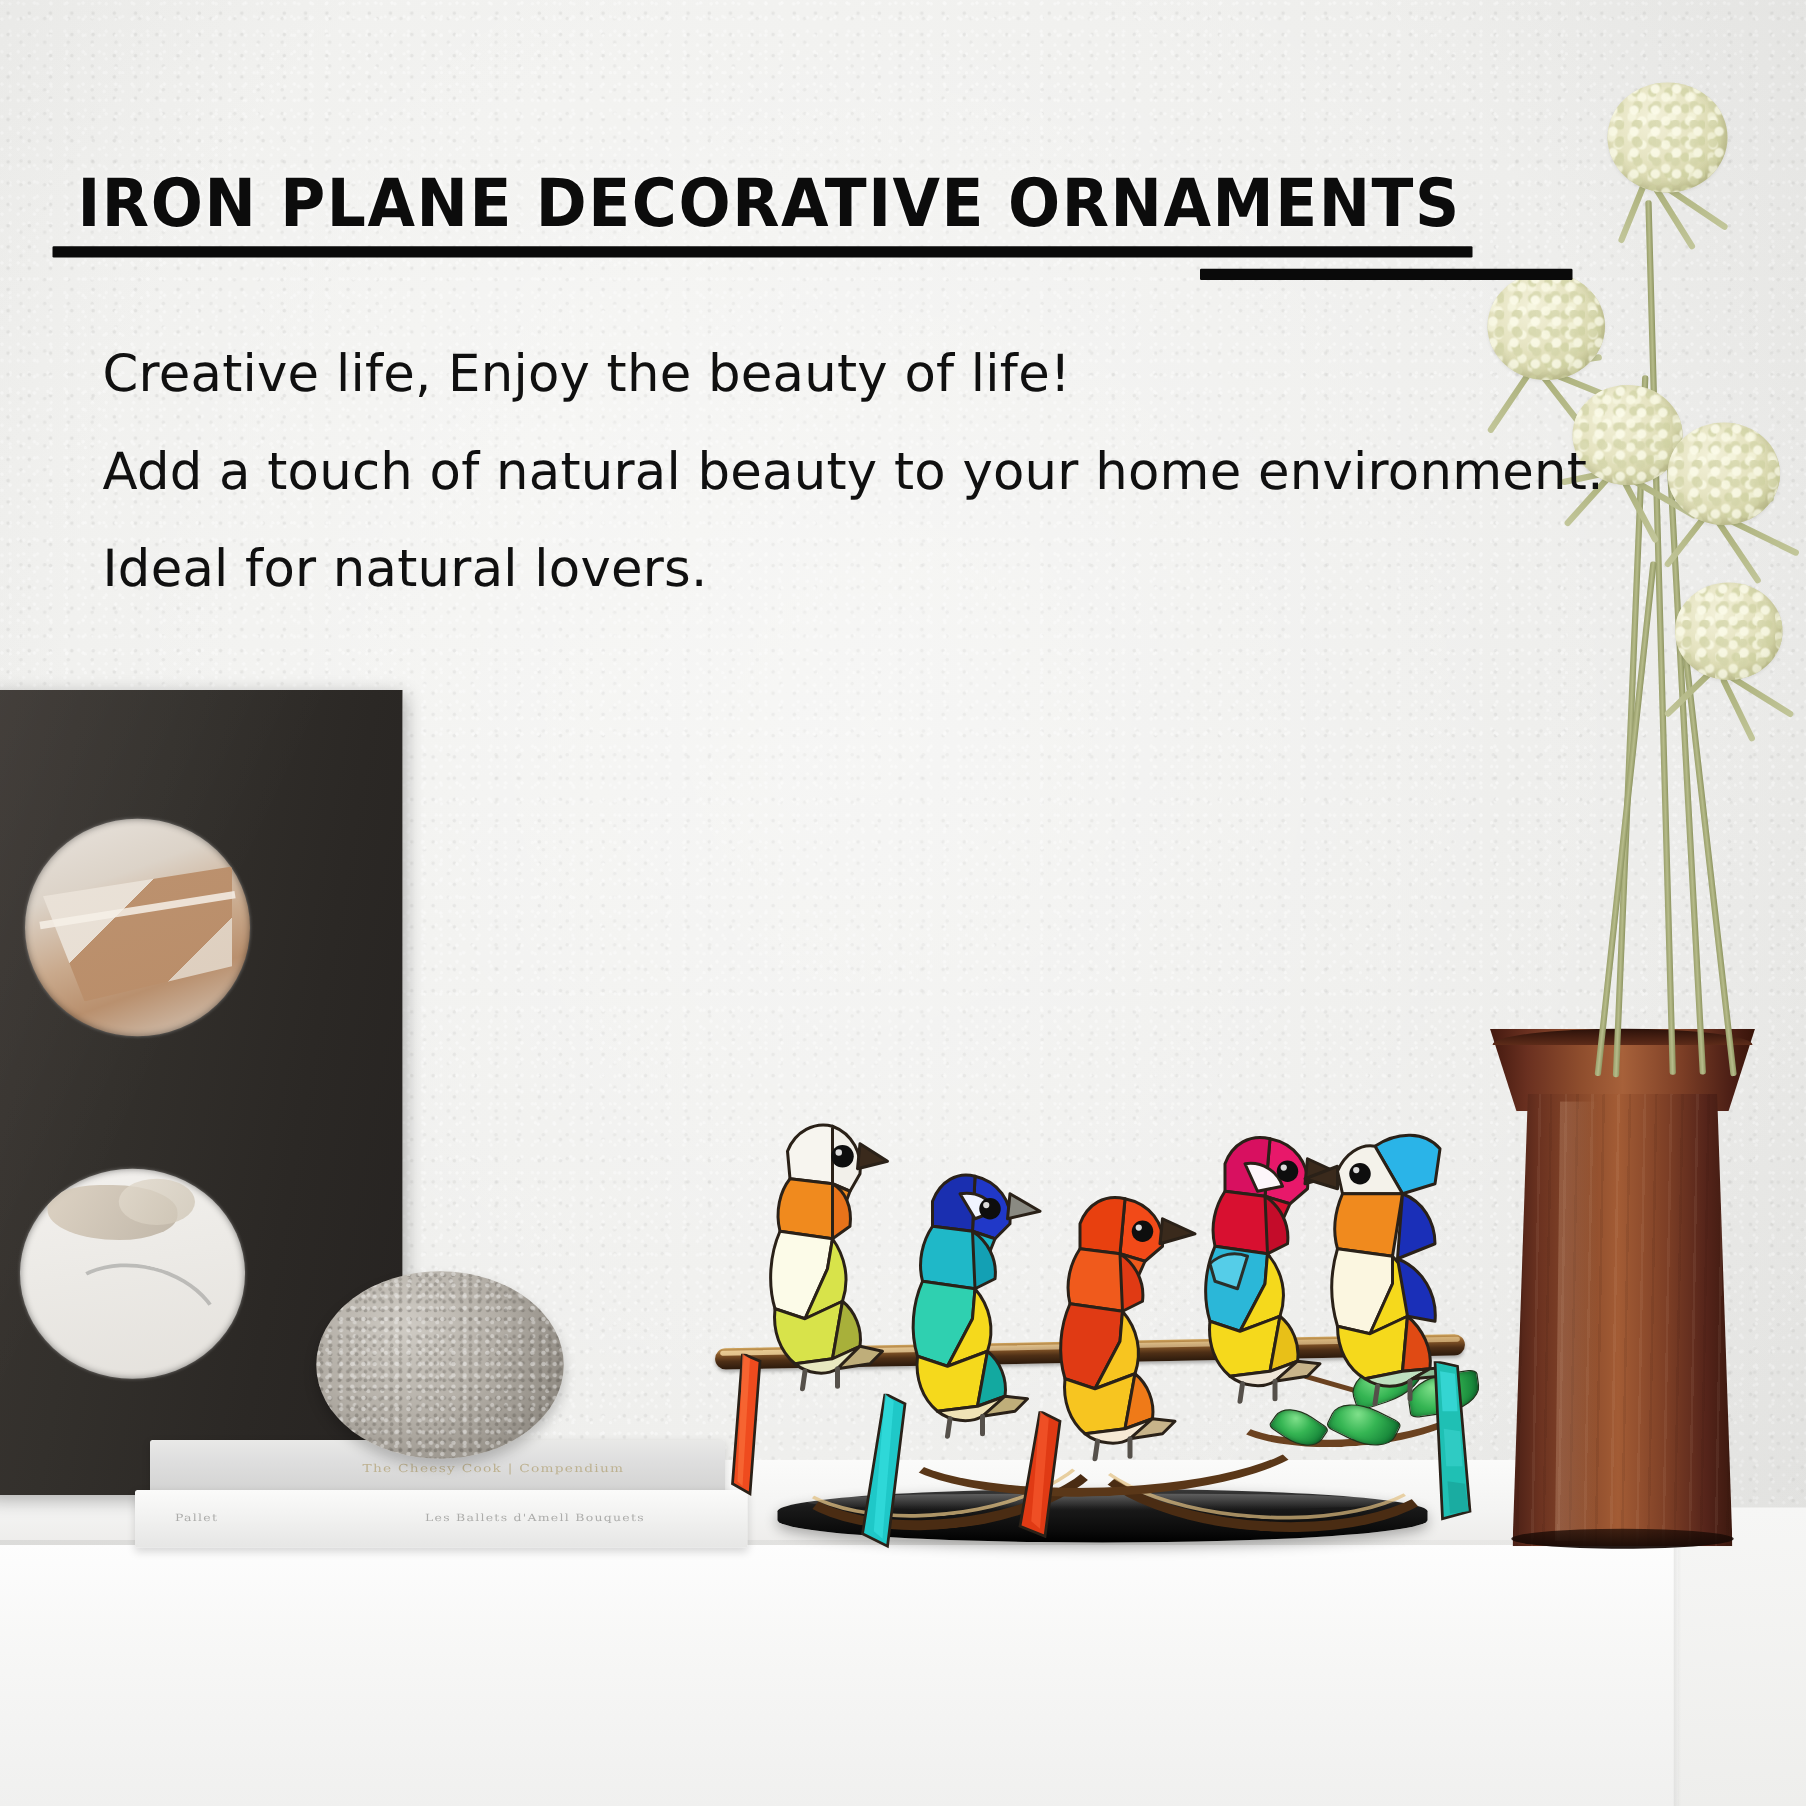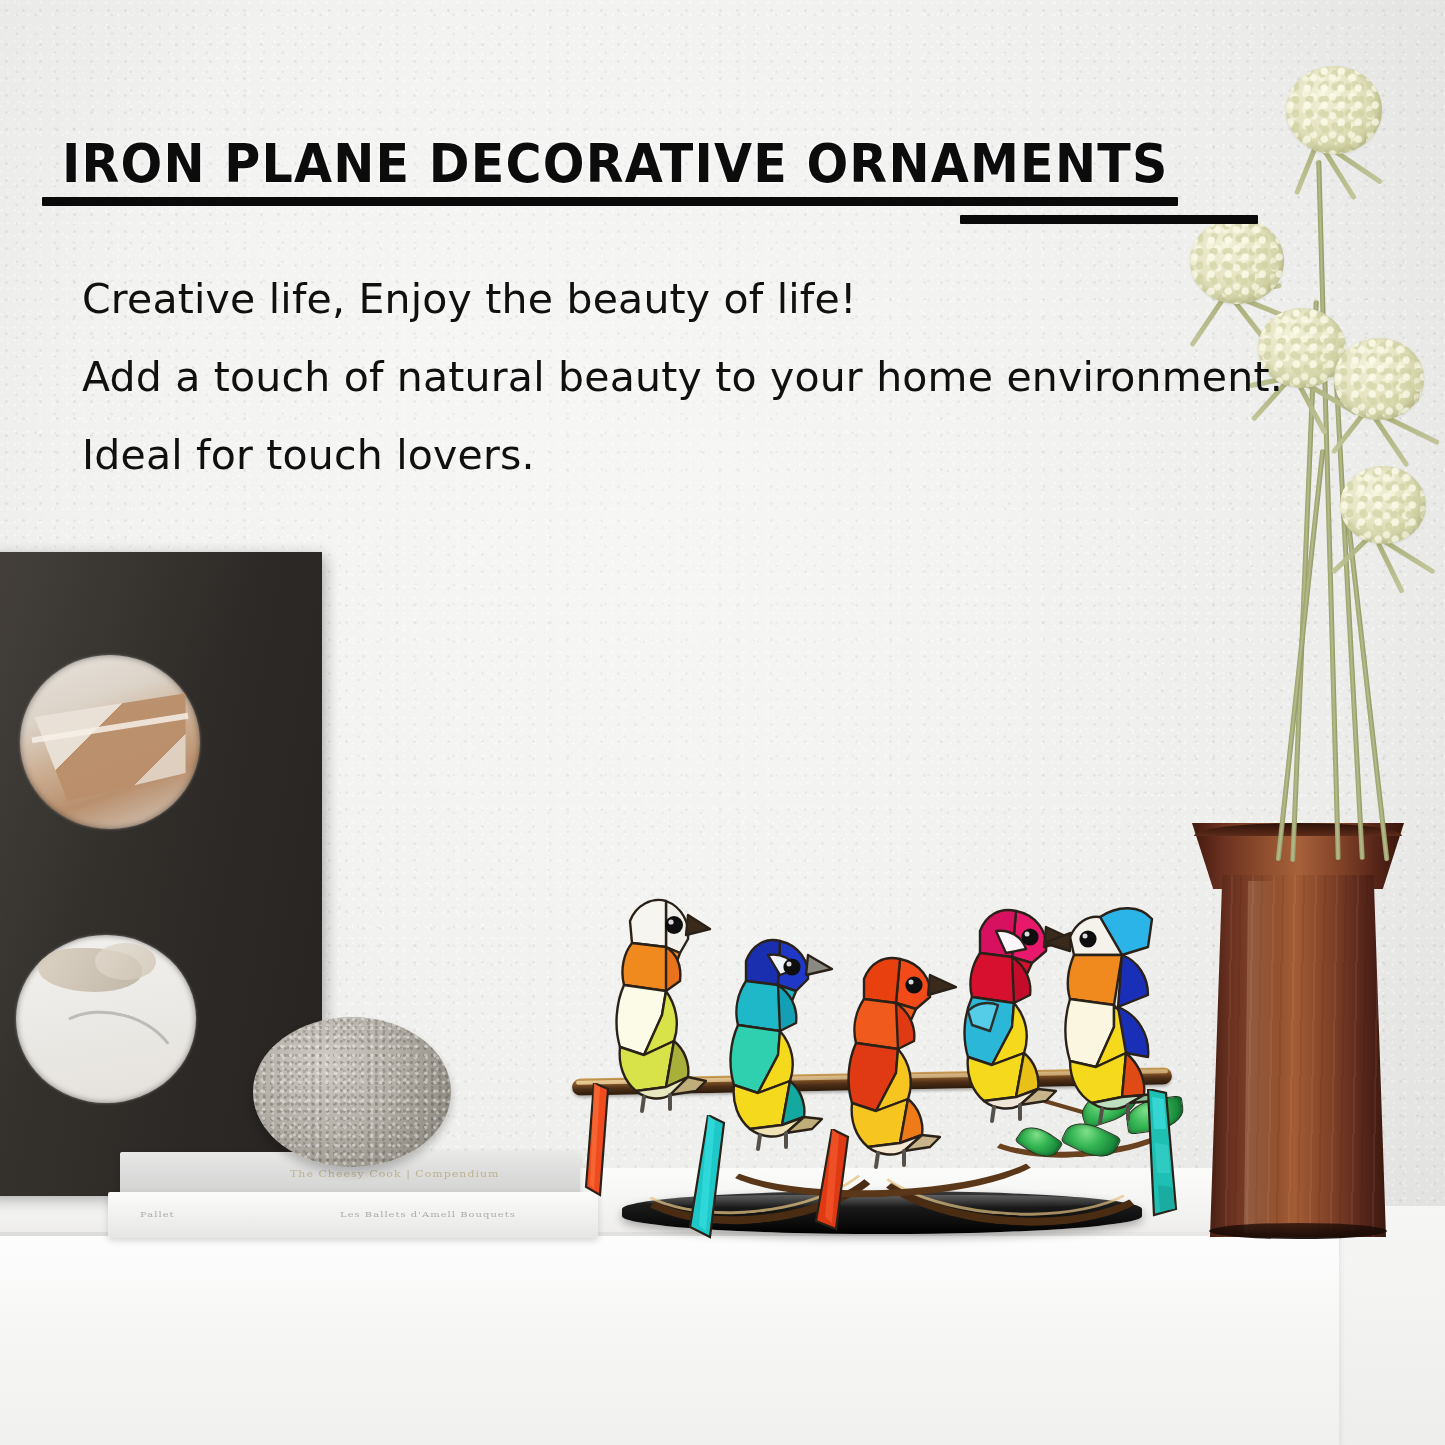--- a/index.html
+++ b/index.html
@@ -584,15 +584,15 @@
     </div>
 
   </div>
 
   <div class="headline">IRON PLANE DECORATIVE ORNAMENTS</div>
   <div class="rule1"></div>
   <div class="rule2"></div>
 
   <div class="body-line bl1">Creative life, Enjoy the beauty of life!</div>
   <div class="body-line bl2">Add a touch of natural beauty to your home environment.</div>
-  <div class="body-line bl3">Ideal for touch lovers.</div>
+  <div class="body-line bl3">Ideal for natural lovers.</div>
 
 </div>
 
 </body></html>

